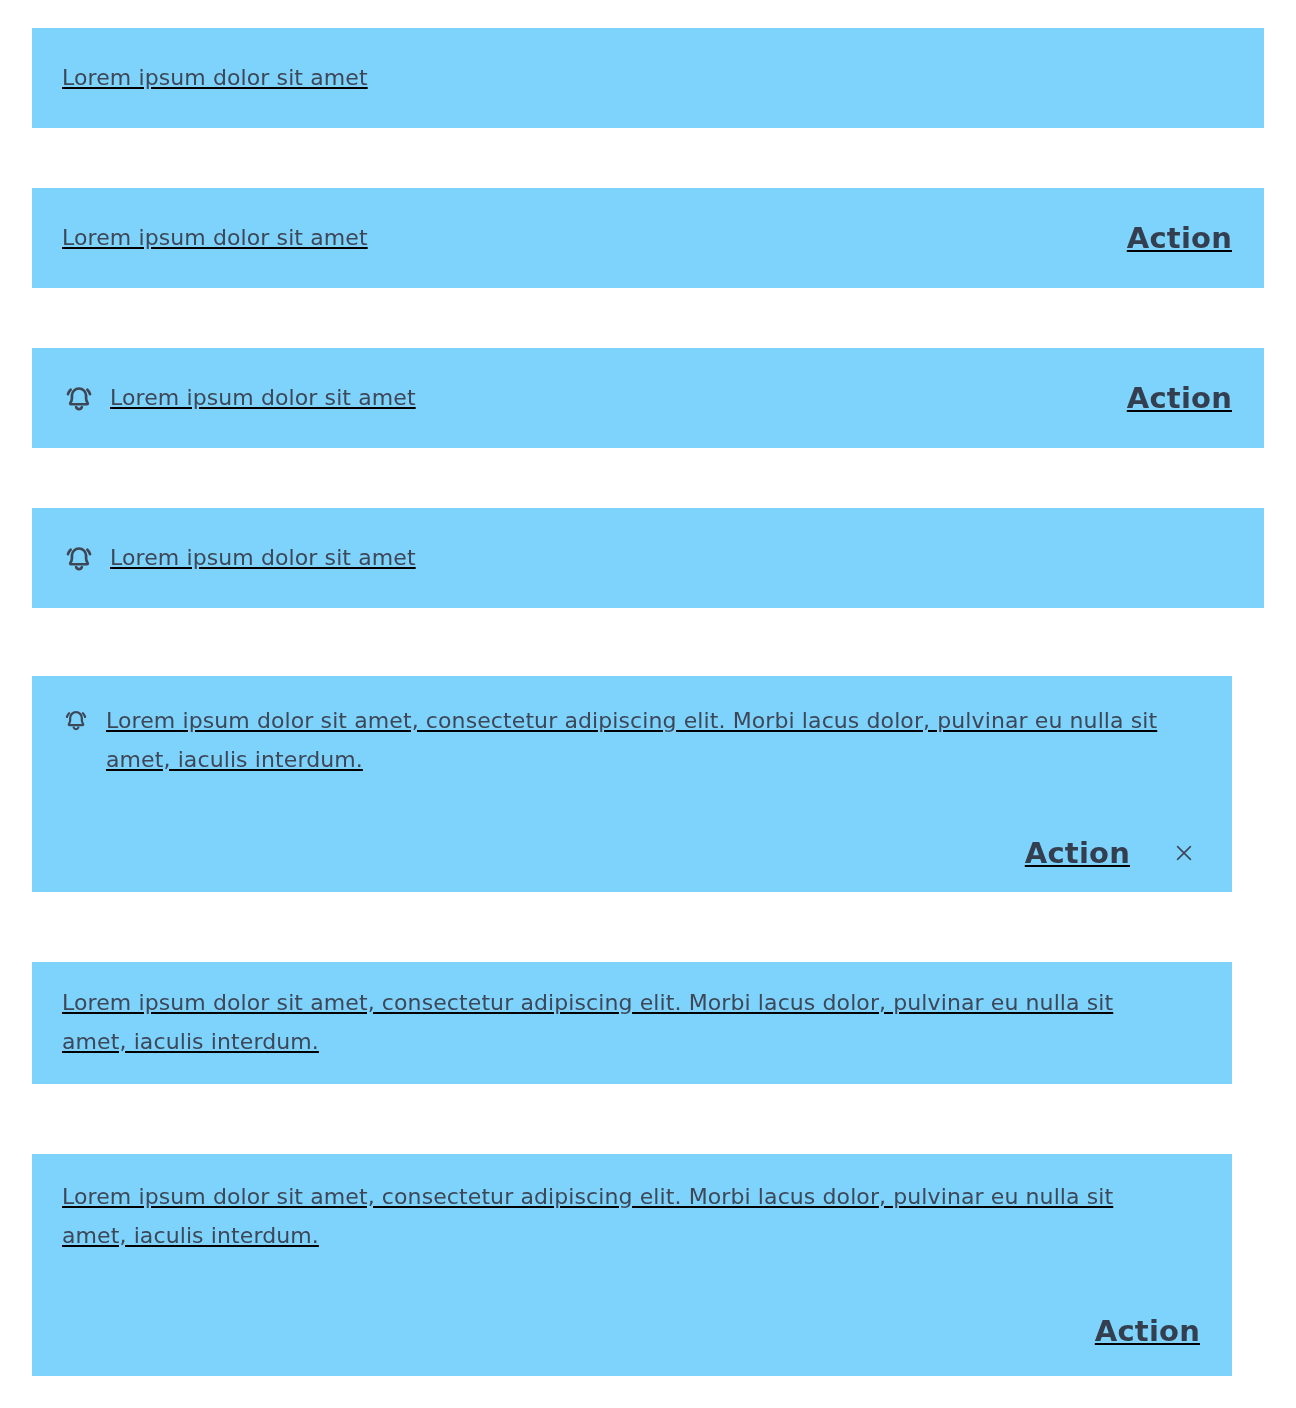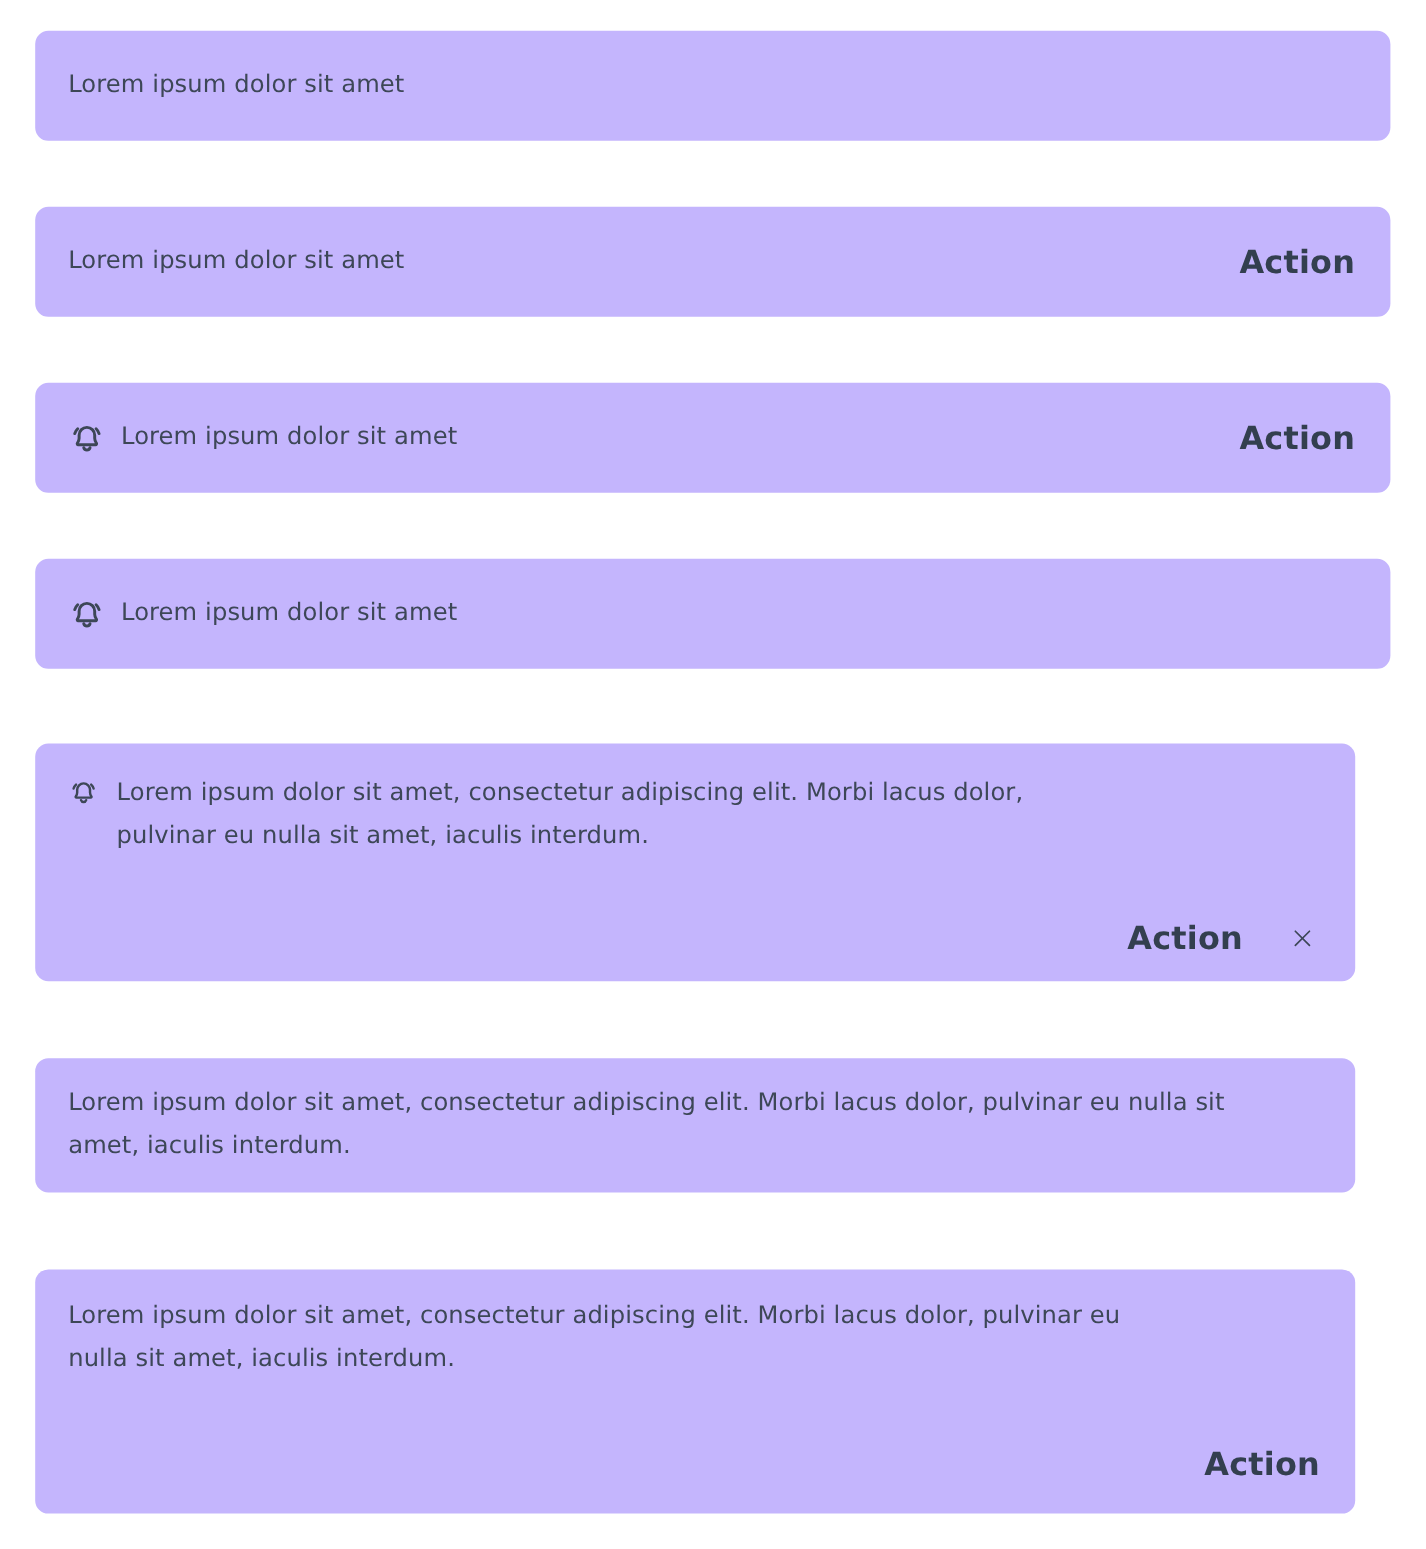--- a/index.html
+++ b/index.html
@@ -15,23 +15,24 @@
   }
   .page {
     position: relative;
     width: 1296px;
     height: 1408px;
     overflow: hidden;
   }
 
   .alert {
     position: absolute;
-    background: #c4b5fd;
-    border-radius: 12px;
+    background: #7dd3fc;
+    border-radius: 0;
     box-sizing: border-box;
+    text-decoration: underline;
   }
 
   
   .alert-simple {
     display: flex;
     align-items: center;
   }
   .alert-simple .alert-text {
     padding-left: 30px;
   }
@@ -46,21 +47,21 @@
   }
   .alert-row .left-group {
     display: flex;
     align-items: center;
     gap: 14px;
   }
 
   
   .alert-block {
     display: flex;
-    flex-direction: row;
+    flex-direction: column;
   }
   .alert-block .body-row {
     display: flex;
     align-items: flex-start;
     gap: 16px;
     padding: 26px 30px 0 30px;
   }
   .alert-block .footer-row {
     display: flex;
     align-items: center;

